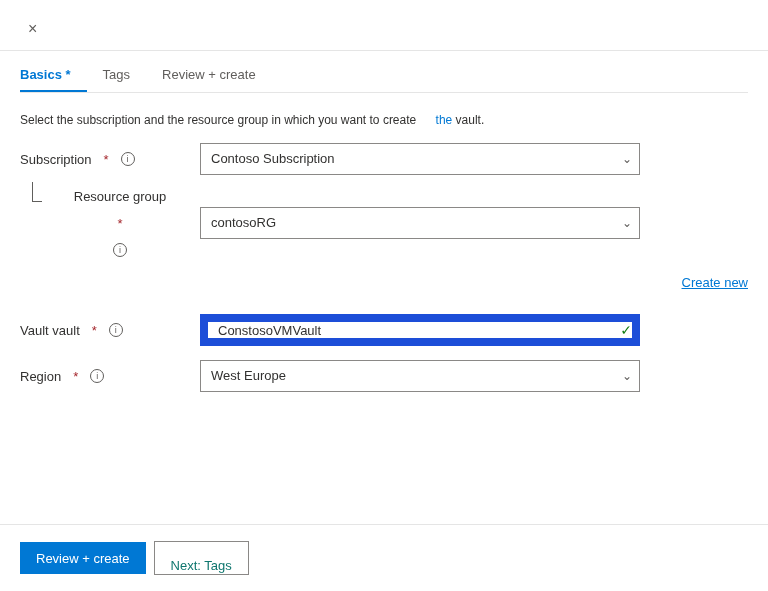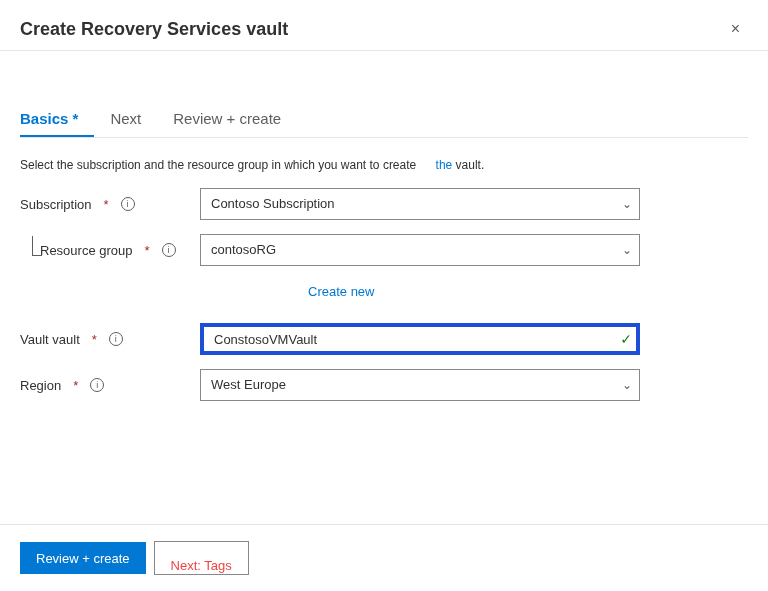--- a/index.html
+++ b/index.html
@@ -50,25 +50,24 @@
     .tabs {
       display: flex;
       border-bottom: 1px solid #e5e5e5;
       margin-bottom: 20px;
       padding-top: 8px;
     }
     .tab {
       padding: 8px 16px 8px 0;
       margin-right: 16px;
       cursor: pointer;
-      font-size: 15px;
+      font-size: 13px;
       color: #605e5c;
       border-bottom: 2px solid transparent;
       white-space: nowrap;
-      margin-top: 43px;
     }
     .tab.active {
       color: #0078d4;
       border-bottom: 2px solid #0078d4;
       font-weight: 600;
     }
     
     .section-title {
       font-size: 14px;
       font-weight: 600;
@@ -140,21 +139,21 @@
       right: 8px;
       top: 50%;
       transform: translateY(-50%);
       pointer-events: none;
       color: #605e5c;
       font-size: 12px;
     }
     .text-input {
       width: 100%;
       padding: 6px 30px 6px 10px;
-      border: 4px solid #1d4ed8;
+      border: 8px solid #1d4ed8;
       font-size: 13px;
       color: #323130;
       height: 32px;
       outline: none;
     }
     .input-wrapper {
       position: relative;
       width: 100%;
     }
     .input-check {
@@ -178,25 +177,27 @@
       top: -7px;
       width: 10px;
       height: 20px;
       border-left: 1px solid #605e5c;
       border-bottom: 1px solid #605e5c;
     }
     .create-new-link {
       color: #0078d4;
       font-size: 13px;
       cursor: pointer;
+      text-align: right;
       display: block;
       margin-left: auto;
       max-width: 440px;
       padding-right: 0;
       margin-top: 4px;
+      text-decoration: underline;
     }
     
     .dialog-footer {
       border-top: 1px solid #e5e5e5;
       padding: 16px 20px;
       display: flex;
       gap: 8px;
       align-items: center;
       background: #fff;
     }
@@ -204,43 +205,42 @@
       background: #0078d4;
       color: #fff;
       border: none;
       padding: 6px 16px;
       font-size: 13px;
       cursor: pointer;
       height: 32px;
     }
     .btn-secondary {
       background: #fff;
-      color: #ef4444;
+      color: #0f766e;
       border: 1px solid #8a8886;
       padding: 16px 16px;
       font-size: 13px;
       cursor: pointer;
       height: 32px;
     }
   </style>
 </head>
 <body>
 
 <div class="dialog">
 
   <div class="dialog-header">
-    <span class="dialog-title">Create Recovery Services vault</span>
     <button class="close-btn">×</button>
   </div>
 
   <div class="dialog-content">
 
     <div class="tabs">
       <div class="tab active">Basics *</div>
-      <div class="tab">Next</div>
+      <div class="tab">Tags</div>
       <div class="tab">Review + create</div>
     </div>
 
     <div class="form-section">
       <div class="section-desc">
         Select the subscription and the resource group in which you want to create <span class="highlight">the</span> vault.
       </div>
 
       <div class="form-row">
         <div class="form-label">
@@ -254,21 +254,21 @@
               <option>Contoso Subscription</option>
             </select>
             <span class="select-arrow">⌄</span>
           </div>
         </div>
       </div>
 
       <div class="form-row" style="align-items:center;">
         <div class="resource-group-indent">
           <div class="indent-line"></div>
-          <div class="form-label" style="padding-left: 20px;">
+          <div class="form-label" style="padding-left: 20px; flex-direction: column;">
             <span>Resource group</span>
             <span class="required">*</span>
             <span class="info-icon">i</span>
           </div>
         </div>
         <div class="form-control">
           <div class="select-wrapper">
             <select>
               <option>contosoRG</option>
             </select>

